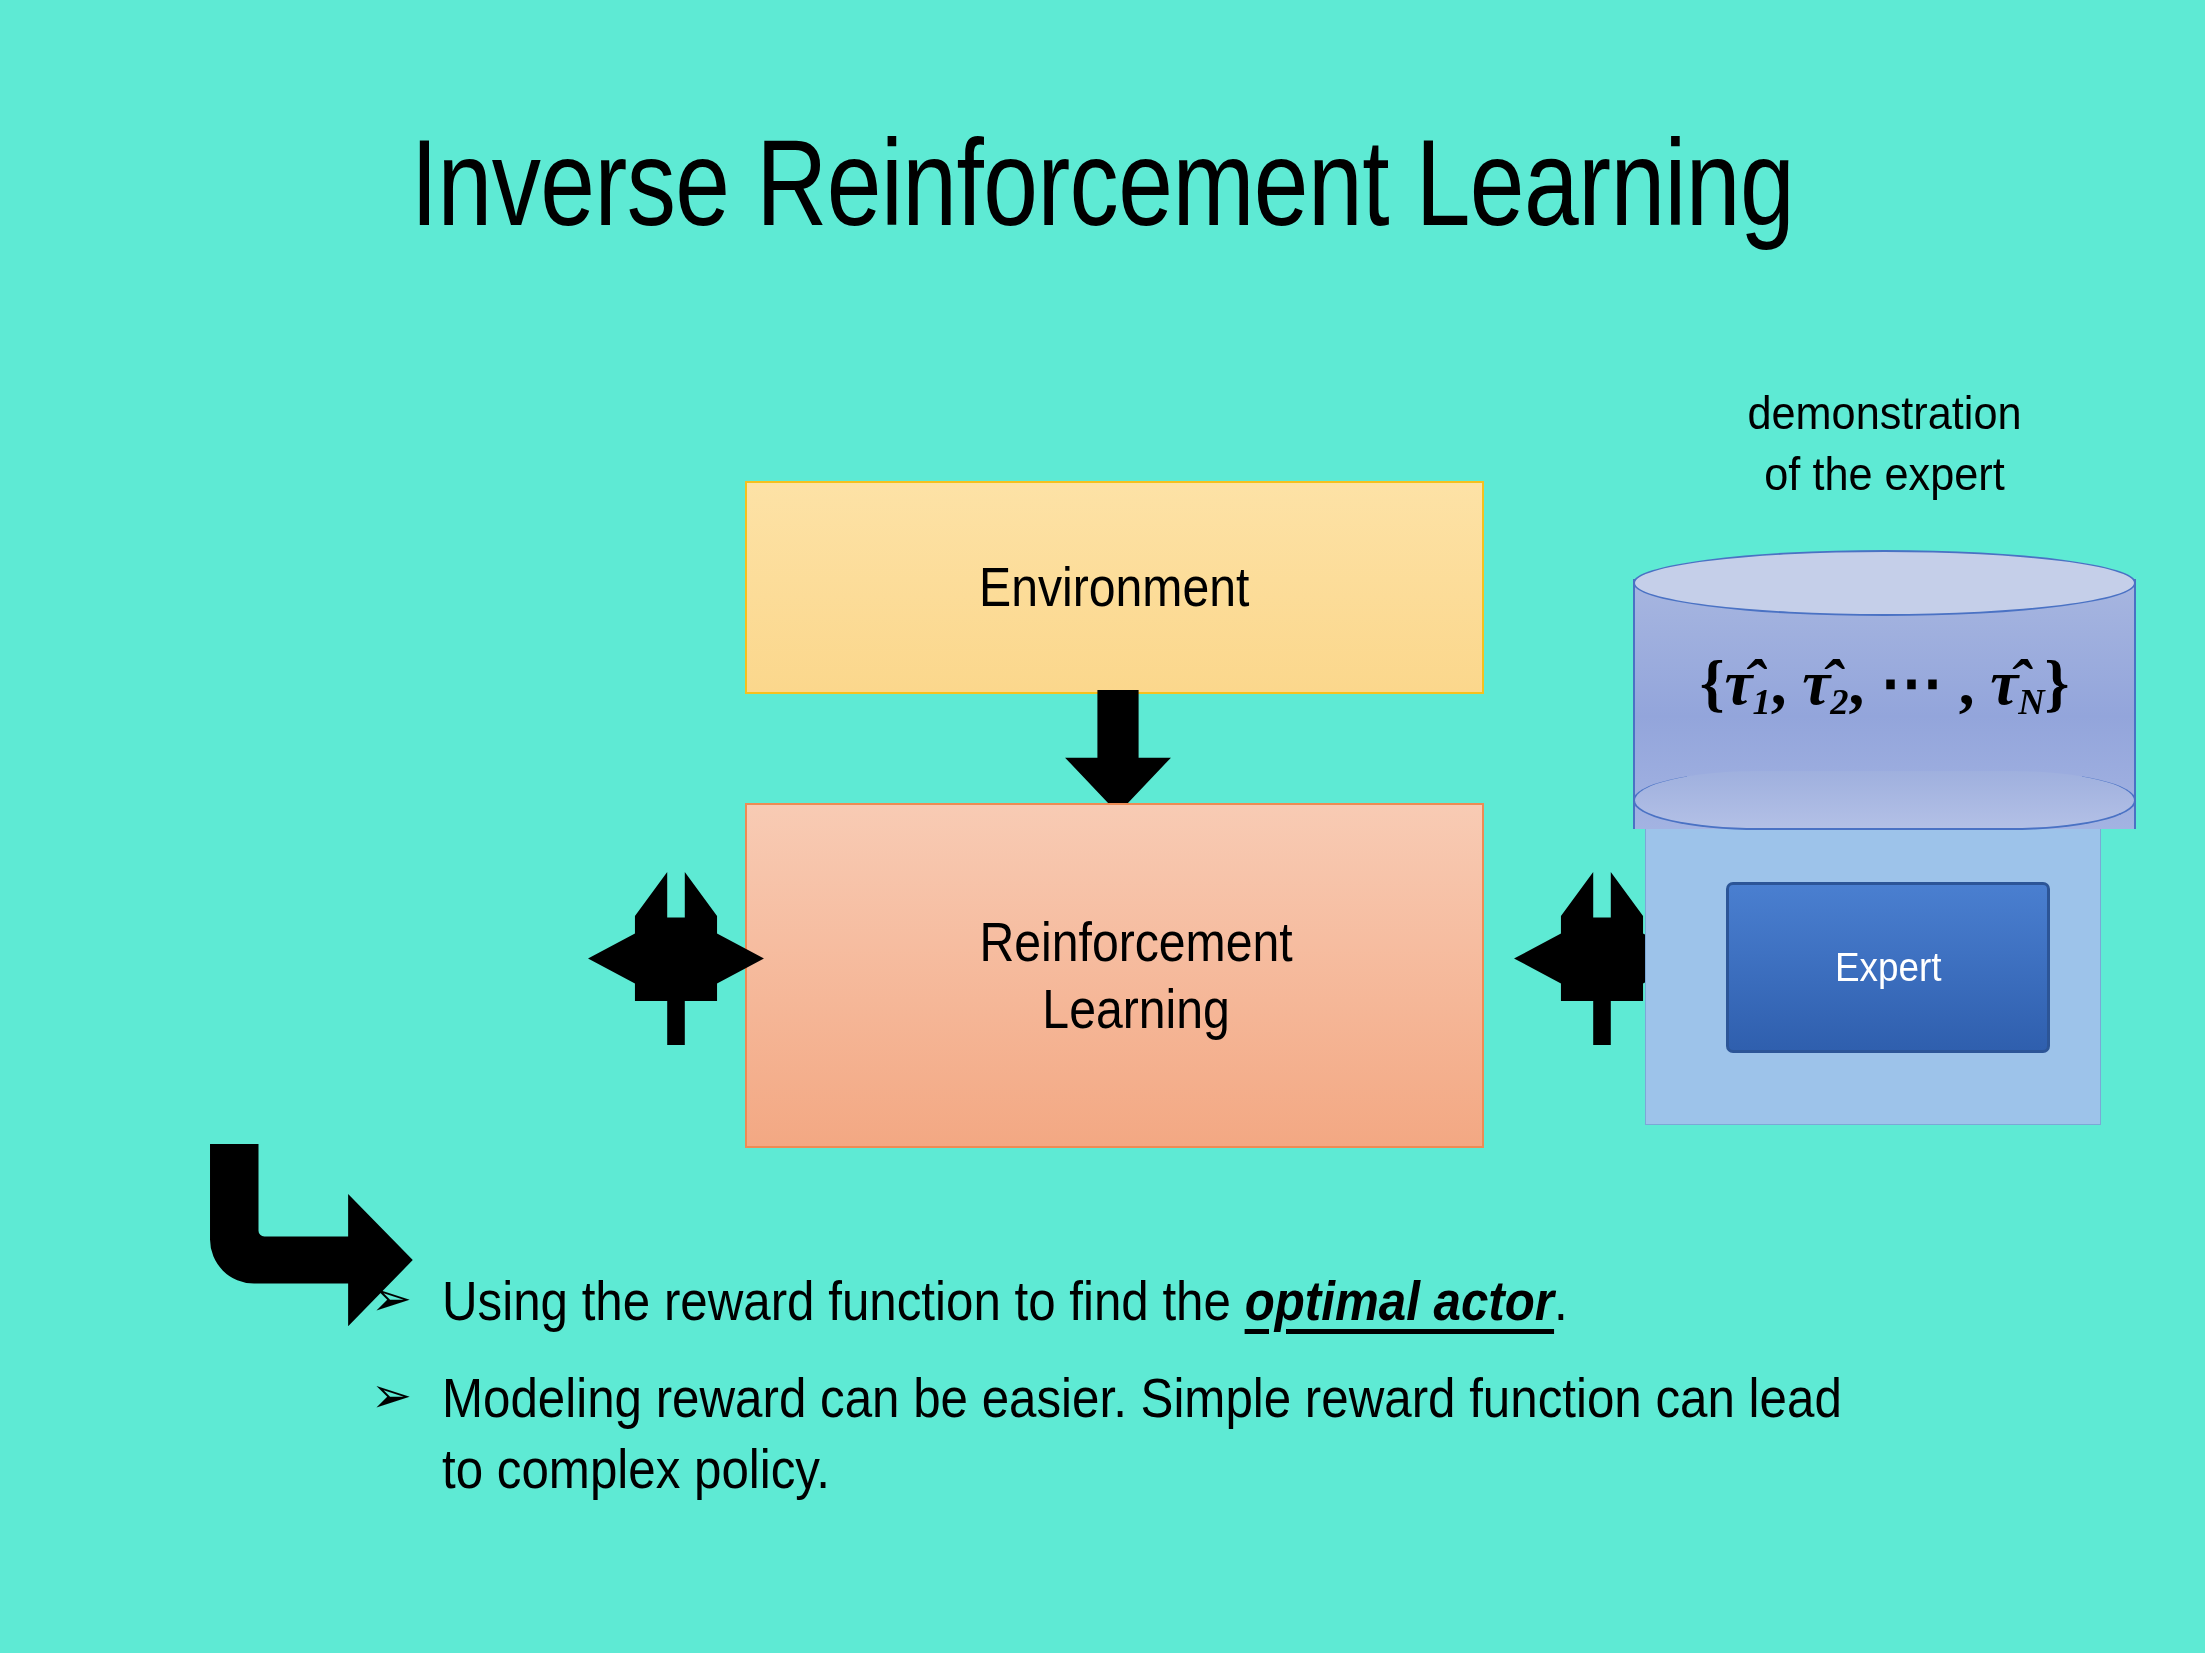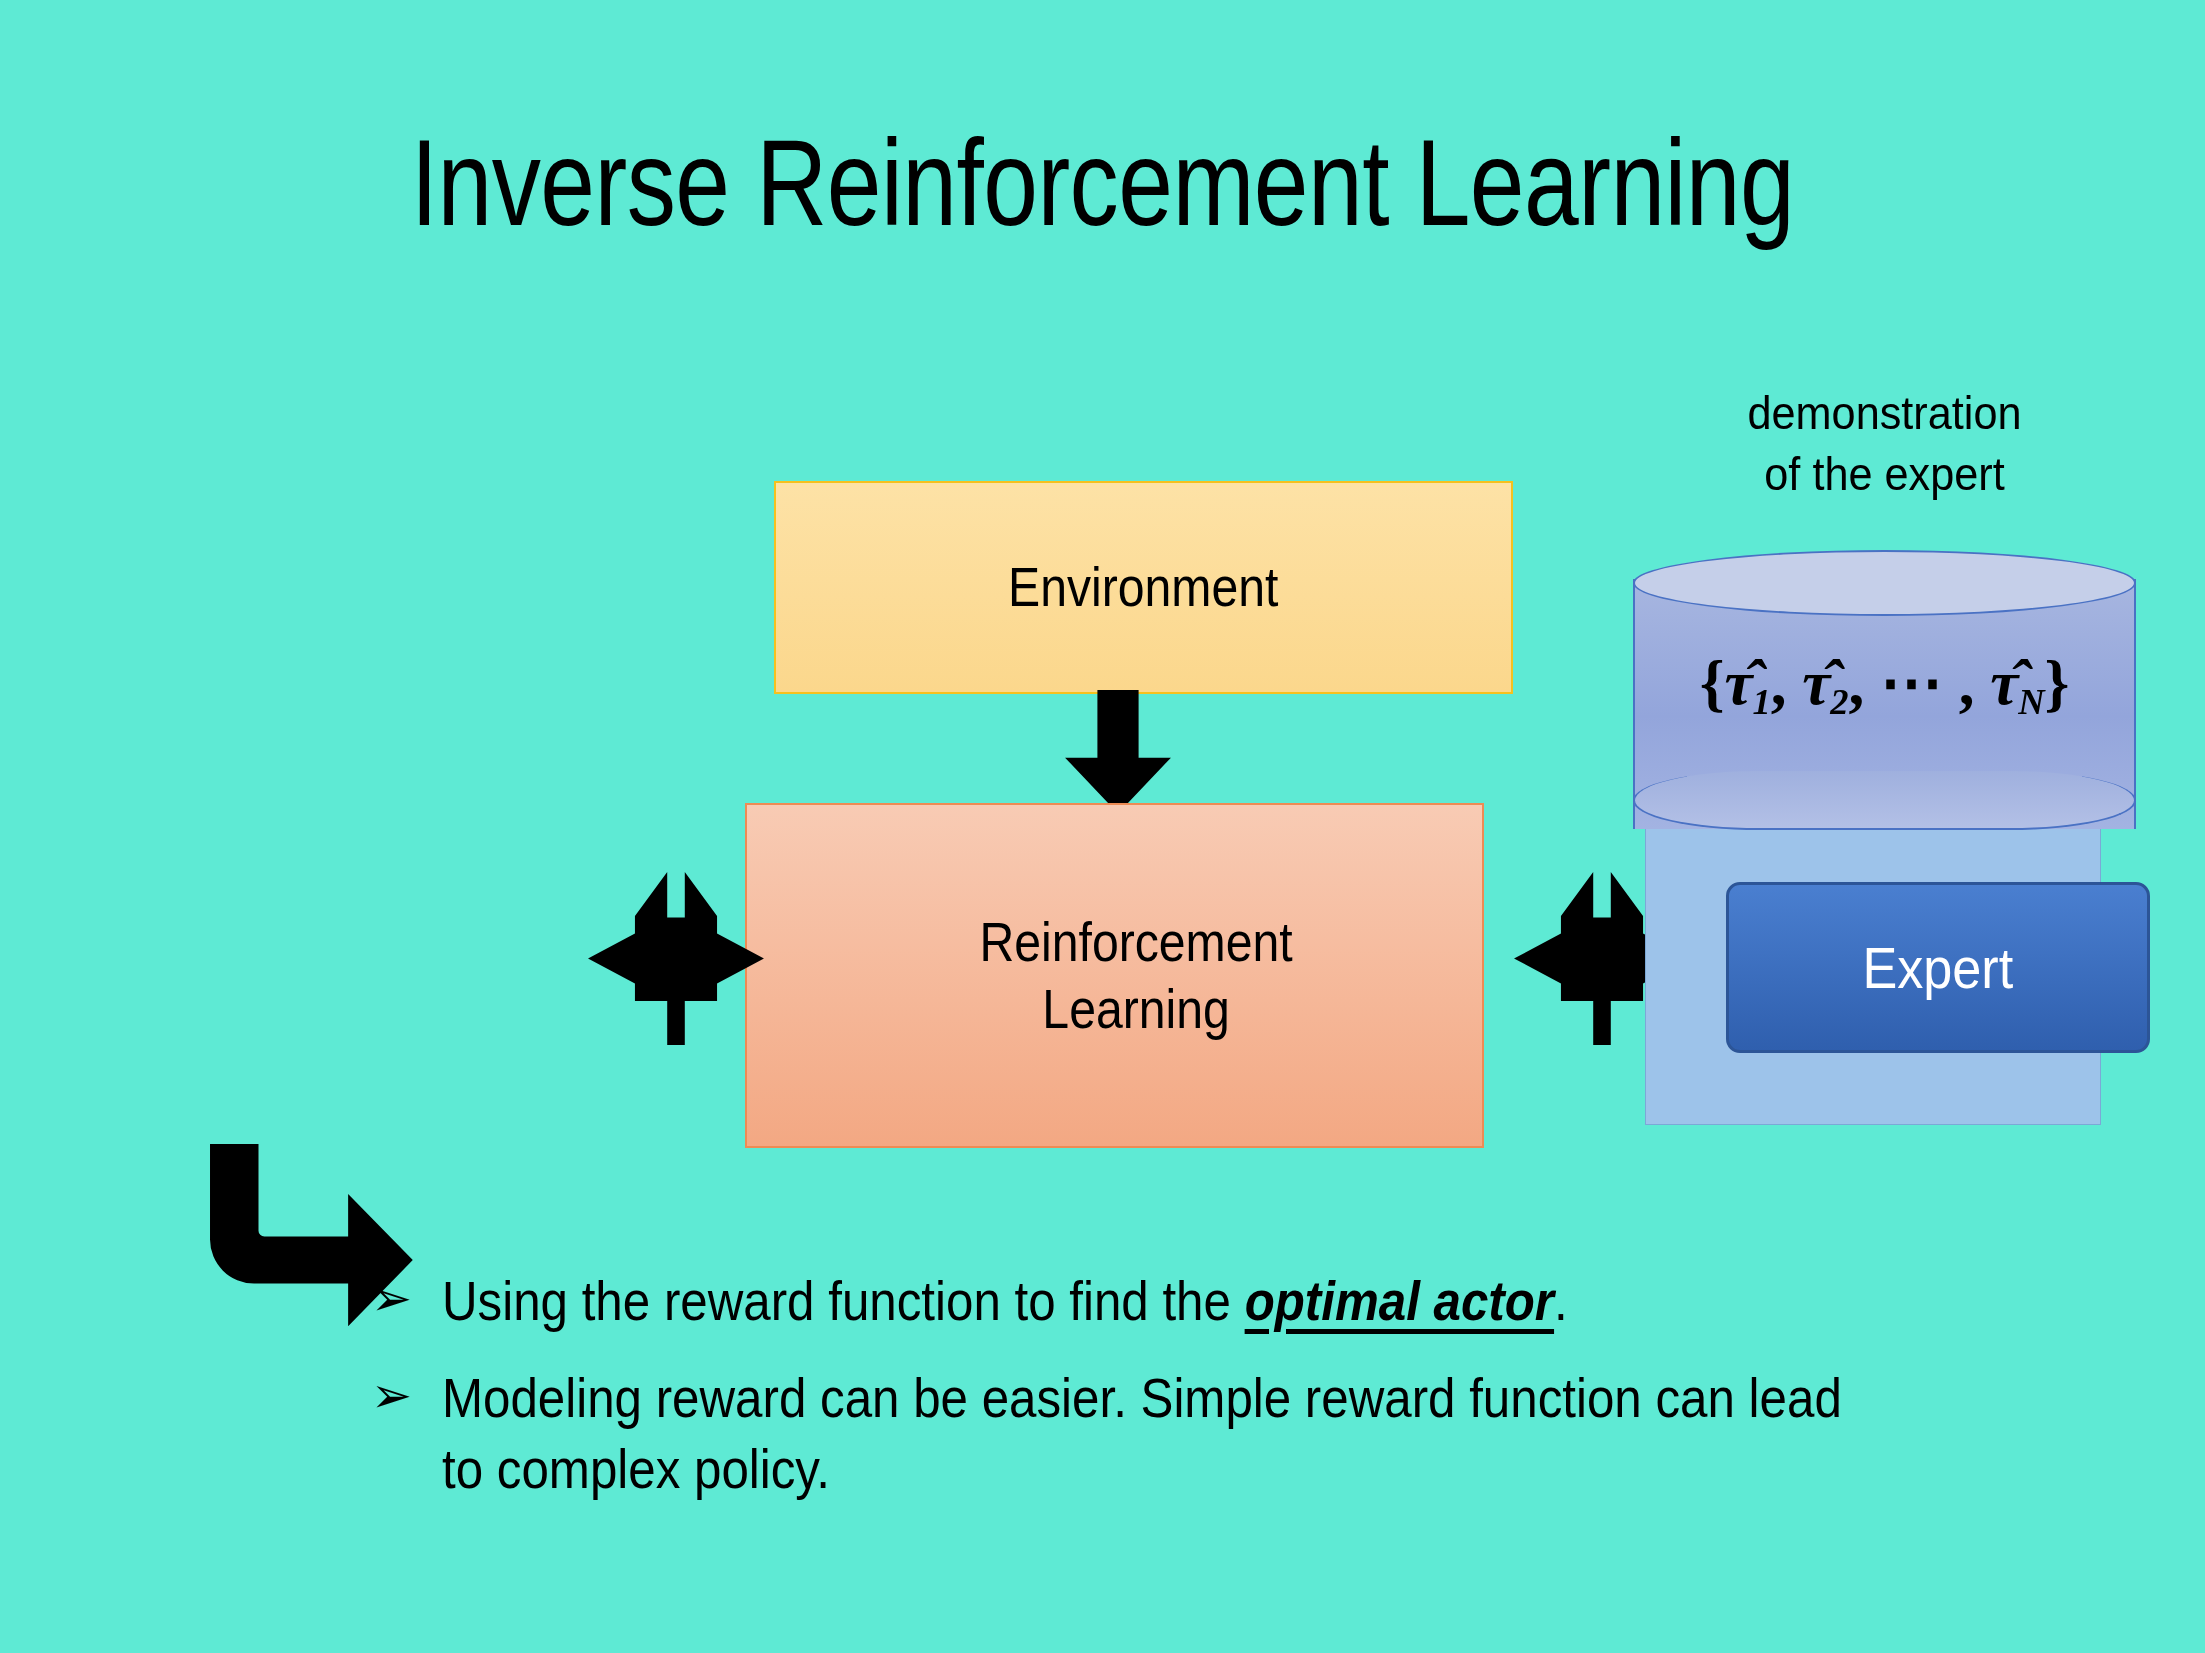--- a/index.html
+++ b/index.html
@@ -49,21 +49,20 @@
 
   
   #env-box {
     left: 745px;
     top: 481px;
     width: 739px;
     height: 213px;
     background: linear-gradient(180deg, #fde2a6 0%, #fbd78c 100%);
     border: 2.9px solid #f5c11e;
     font-size: 56px;
-    margin-left: 29px;
   }
 
   
   #rl-box {
     left: 745px;
     top: 803px;
     width: 739px;
     height: 345px;
     background: linear-gradient(180deg, #f8cbb4 0%, #f3a883 100%);
     border: 2.2px solid #ed8b54;
@@ -90,31 +89,31 @@
     width: 456px;
     height: 320px;
     box-sizing: border-box;
     background: #9dc3ea;
     border: 1.5px solid #7ba8d6;
   }
   #expert-chip {
     position: absolute;
     left: 1726px;
     top: 882px;
-    width: 424px;
+    width: 324px;
     height: 171px;
     box-sizing: border-box;
     background: linear-gradient(180deg, #4a7fd0 0%, #2f5fae 100%);
     border: 3.7px solid #2c5597;
-    border-radius: 14px;
+    border-radius: 7px;
     display: flex;
     align-items: center;
     justify-content: center;
     color: #ffffff;
-    font-size: 58px;
+    font-size: 41px;
   }
   #expert-chip .lbl { transform: scaleX(0.9); display: block; }
 
   
   #cyl {
     position: absolute;
     left: 1633px;
     top: 550px;
     width: 503px;
     height: 309px;

